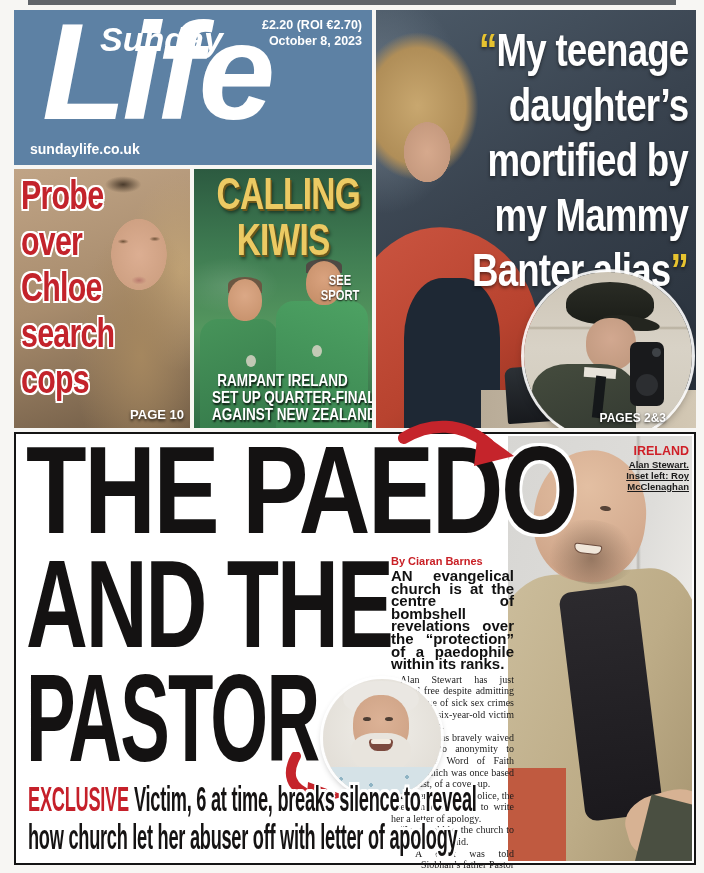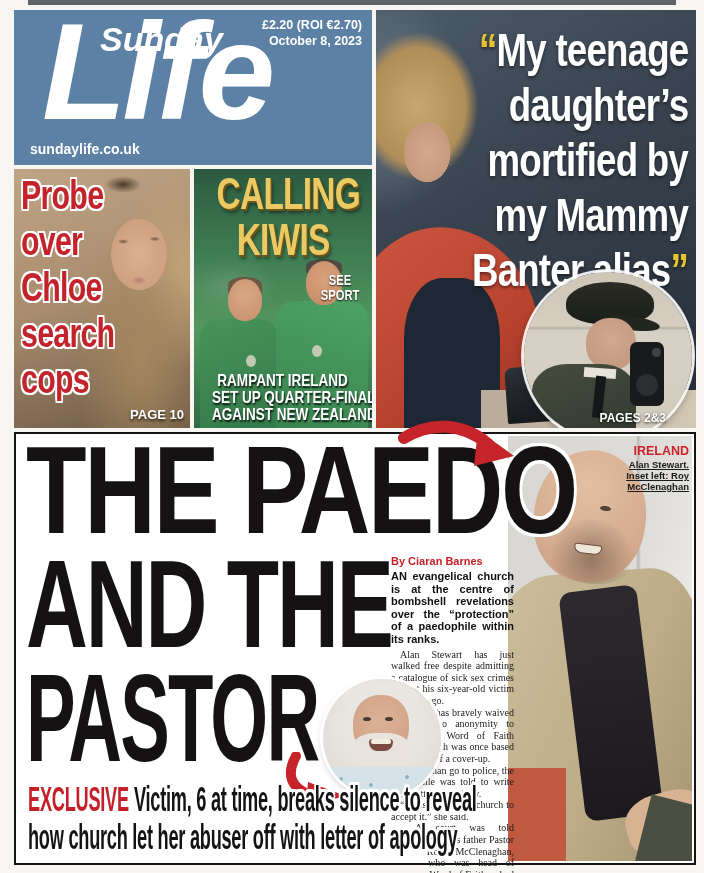--- a/index.html
+++ b/index.html
@@ -137,21 +137,21 @@
   .caption .cl { display:block; font-size:9.5px; line-height:11px; font-weight:bold; color:#1a1a1a;text-decoration:underline; }
 
   .hl { position:absolute; left:10px; }
   .hl .cond { font-weight:bold; font-size:124px; line-height:113px; color:#141212; letter-spacing:-3px; }
   .hl1 { top:0; }  .hl1 .cond { transform:scaleX(.80); }
   .hl2 { top:114px; } .hl2 .cond { transform:scaleX(.69); }
   .hl3 { top:228px; } .hl3 .cond { transform:scaleX(.60); }
 
   .col { position:absolute; left:375px; top:121px; width:123px; }
   .byline { font-size:11px; font-weight:bold; color:#c92026; margin-bottom:3px; }
-  .lead { font-size:11px; line-height:12.6px; font-weight:bold; color:#111; text-align:justify; margin-bottom:3px; }
+  .lead { font-size:15px; line-height:12.6px; font-weight:bold; color:#111; text-align:justify; margin-bottom:3px; }
   .body-p { font-family:"Liberation Serif", serif; font-size:10px; line-height:11.6px; color:#1c1c1c; text-align:justify; text-indent:9px; }
   .runaround { float:left; width:38px; height:76px; margin:32px 3px 0 0; shape-outside:polygon(0 0, 85% 25%, 100% 75%, 0 100%); }
 
   .roy-circle { position:absolute; left:307px; top:245px; width:118px; height:118px; border-radius:50%; overflow:hidden;
     box-shadow:0 0 0 3px rgba(255,255,255,.95), 0 3px 7px rgba(0,0,0,.3);
     background:radial-gradient(circle at 50% 40%, #f0eee9 0%, #ddd8d0 100%); }
   .rc-hair { position:absolute; left:20px; top:2px; width:76px; height:36px; border-radius:50%; background:#eae7e2; }
   .rc-face { position:absolute; left:30px; top:16px; width:56px; height:62px; border-radius:46%; background:radial-gradient(circle at 50% 42%, #dcb296 0%, #cda184 90%); }
   .rc-eye1 { position:absolute; left:40px; top:38px; width:8px; height:4px; border-radius:50%; background:#4c3d33; }
   .rc-eye2 { position:absolute; left:62px; top:38px; width:8px; height:4px; border-radius:50%; background:#4c3d33; }

